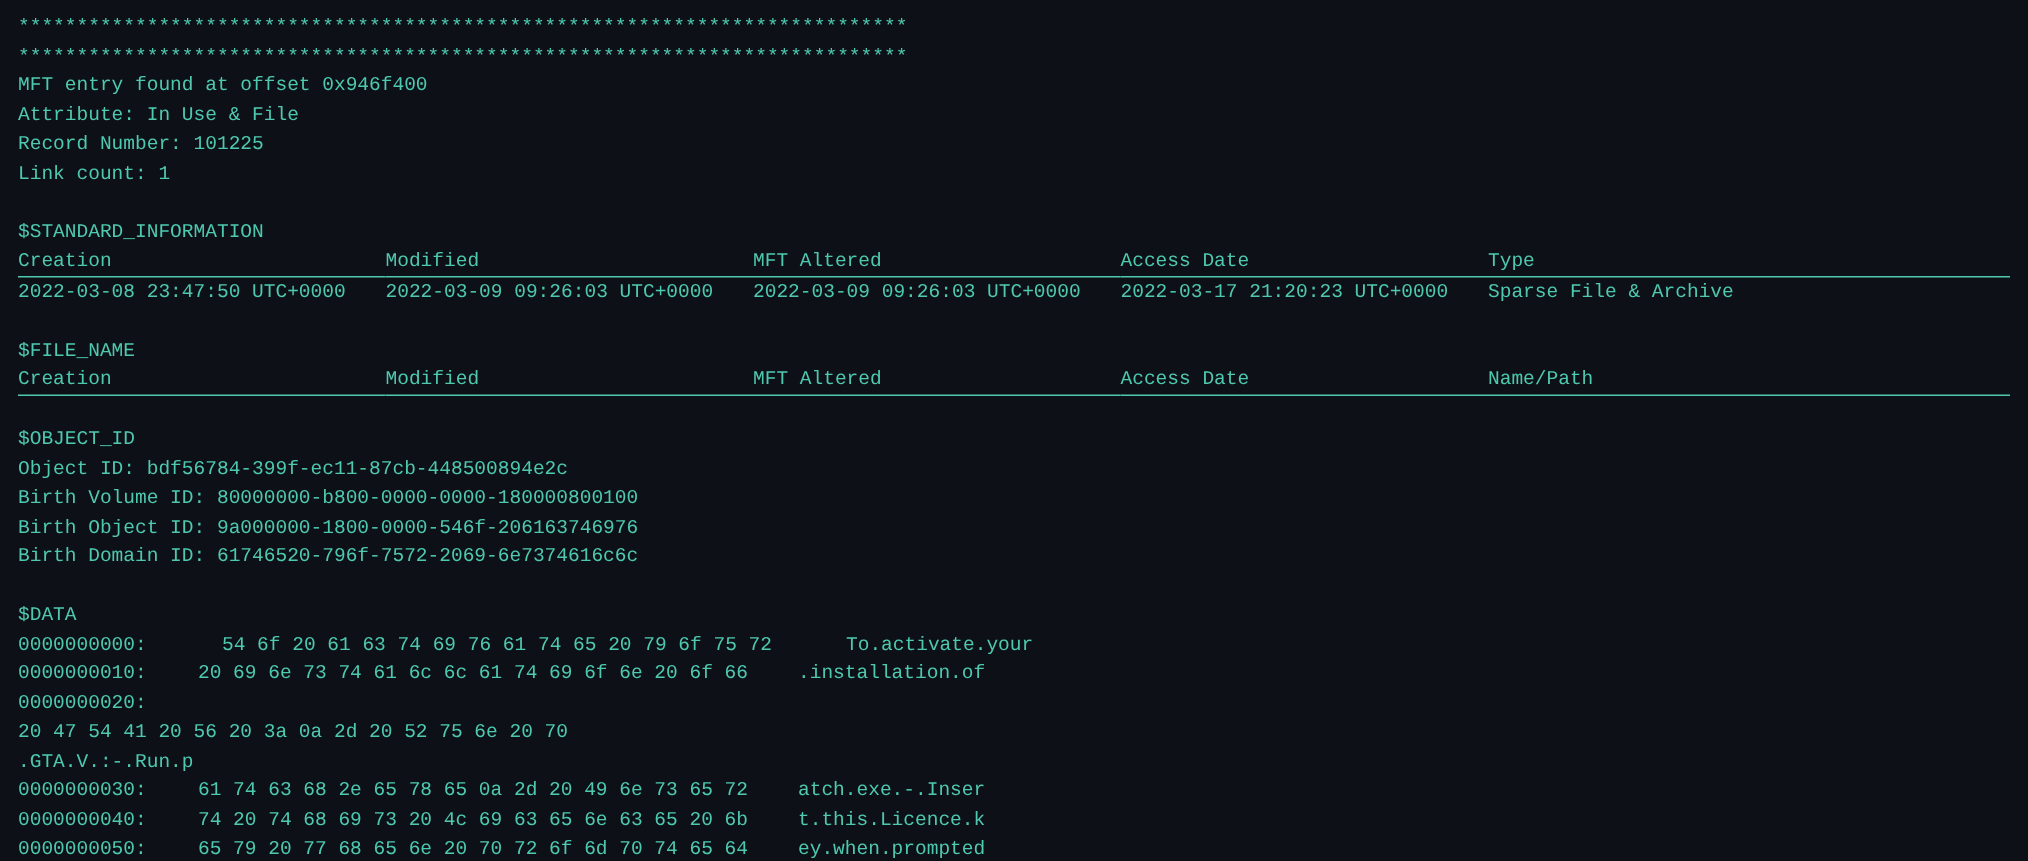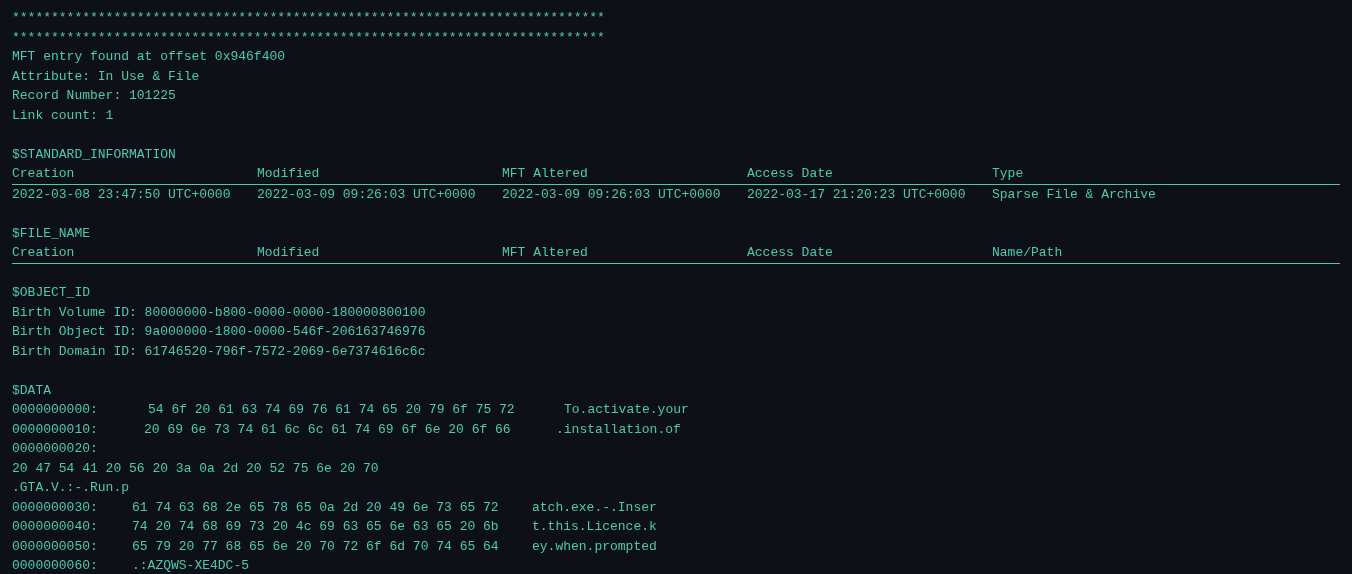--- a/index.html
+++ b/index.html
@@ -94,33 +94,34 @@
       <td>Modified</td>
       <td>MFT Altered</td>
       <td>Access Date</td>
       <td>Name/Path</td>
     </tr>
   </tbody>
     </table>
 
   <div>&nbsp;</div>
   <div>$OBJECT_ID</div>
+  <div>Object ID: bdf56784-399f-ec11-87cb-448500894e2c</div>
   <div>Birth Volume ID: 80000000-b800-0000-0000-180000800100</div>
   <div>Birth Object ID: 9a000000-1800-0000-546f-206163746976</div>
   <div>Birth Domain ID: 61746520-796f-7572-2069-6e7374616c6c</div>
   <div>&nbsp;</div>
   <div>$DATA</div>
 
   <div id="hex-dump-container">
       <div style="display: flex; gap: 16px;">
         <span style="min-width: 120px; display: inline-block;">0000000000:</span>
         <span style="min-width: 400px; display: inline-block;">54 6f 20 61 63 74 69 76 61 74 65 20 79 6f 75 72</span>
         <span style="display: inline-block;">To.activate.your</span>
       </div>
-      <div style="display: flex; gap: 12px;">
+      <div style="display: flex; gap: 0px;">
         <span style="min-width: 120px; display: inline-block;">0000000010:</span>
         <span style="min-width: 400px; display: inline-block;">20 69 6e 73 74 61 6c 6c 61 74 69 6f 6e 20 6f 66</span>
         <span style="display: inline-block;">.installation.of</span>
       </div>
       <div style="display: flex; gap: 0px; flex-direction: column;">
         <span style="min-width: 120px; display: inline-block;">0000000020:</span>
         <span style="min-width: 400px; display: inline-block;">20 47 54 41 20 56 20 3a 0a 2d 20 52 75 6e 20 70</span>
         <span style="display: inline-block;">.GTA.V.:-.Run.p</span>
       </div>
       <div style="display: flex; gap: 0px;">

